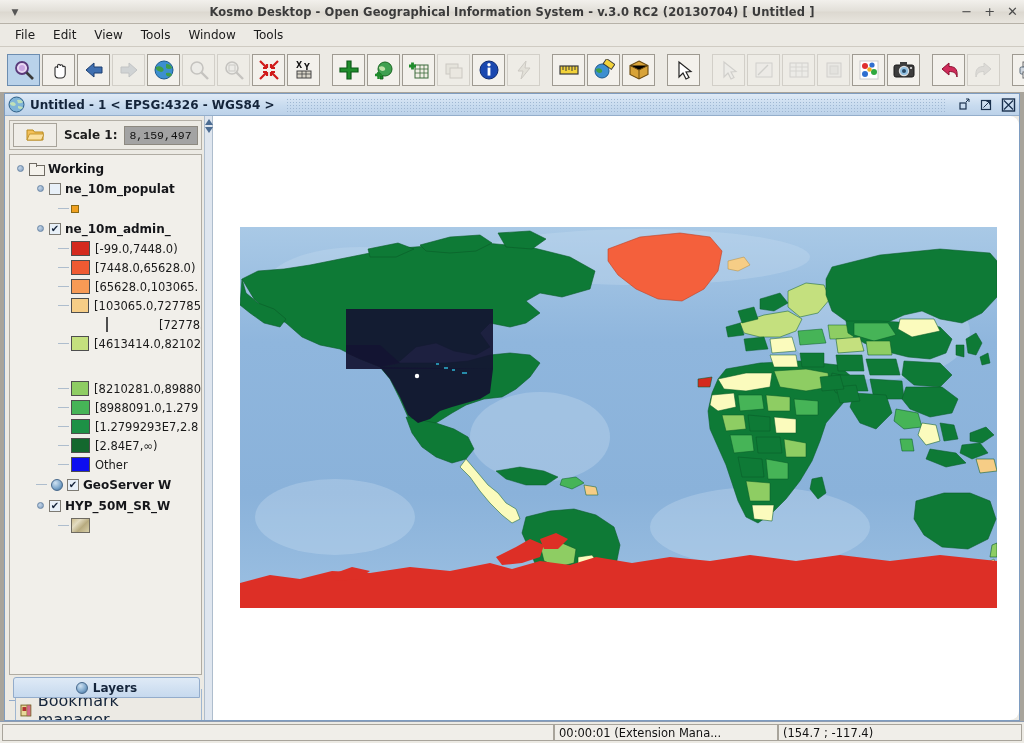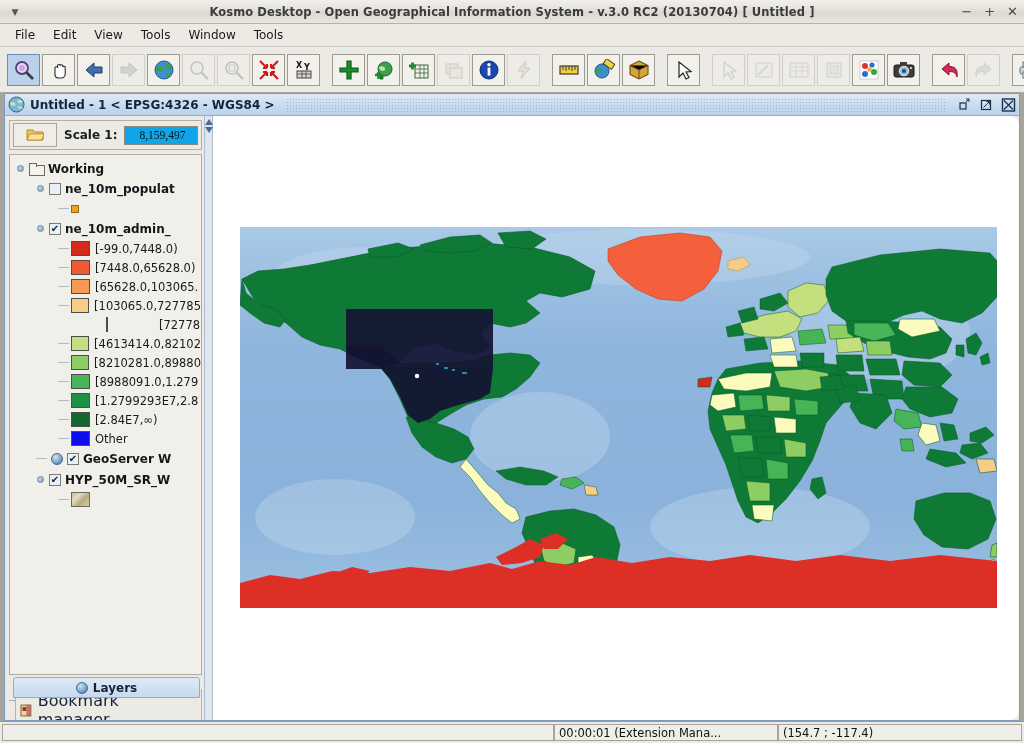--- a/index.html
+++ b/index.html
@@ -134,24 +134,24 @@
     padding: 0 3px;
   }
   .folder-btn {
     width: 44px; height: 24px;
     border: 1px solid #a7a39a; background: #efedE8;
     display: flex; align-items: center; justify-content: center;
   }
   .scale-lbl { font-size: 12px; font-weight: bold; color: #1c1c1c; }
   .scale-val {
     flex: 1; height: 19px;
-    border: 1px solid #8d8980; background: #0ea5e9;
+    border: 1px solid #8d8980; background: #a3a3a3;
     font-size: 11.5px; color: #111;
-    display: flex; align-items: center; padding-left: 14px;
-    font-family: Liberation Serif, serif;
+    display: flex; align-items: center; padding-left: 4px;
+    font-family: Liberation Mono, monospace;
   }
 
   .treebox {
     flex: 1; margin-top: 4px;
     border: 1px solid #b0aca3;
     background: #f1efea;
     position: relative;
     overflow: hidden;
   }
   .tree { padding: 4px 0 0 0; position: relative; }
@@ -625,21 +625,21 @@
                 <div class="trow" style="padding-left: 48px; gap: 46px;">
                   <span style="width: 11px; height: 1px; background: rgb(174, 189, 205); display: inline-block; margin-right: 2px;"></span>
                   <span class="swatch" style="background: rgb(251, 251, 189);"></span>
                   <span class="legtext">[727785.0,461341</span>
                 </div>
                 <div class="trow" style="padding-left: 48px;">
                   <span style="width: 11px; height: 1px; background: rgb(174, 189, 205); display: inline-block; margin-right: 2px;"></span>
                   <span class="swatch" style="background: rgb(196, 224, 126);"></span>
                   <span class="legtext">[4613414.0,82102</span>
                 </div>
-                <div class="trow" style="padding-left: 48px;">
+                <div class="trow" style="padding-left: 48px; margin-top: 26px;">
                   <span style="width: 11px; height: 1px; background: rgb(174, 189, 205); display: inline-block; margin-right: 2px;"></span>
                   <span class="swatch" style="background: rgb(142, 205, 99);"></span>
                   <span class="legtext">[8210281.0,89880</span>
                 </div>
                 <div class="trow" style="padding-left: 48px;">
                   <span style="width: 11px; height: 1px; background: rgb(174, 189, 205); display: inline-block; margin-right: 2px;"></span>
                   <span class="swatch" style="background: rgb(70, 180, 87);"></span>
                   <span class="legtext">[8988091.0,1.279</span>
                 </div>
                 <div class="trow" style="padding-left: 48px;">

